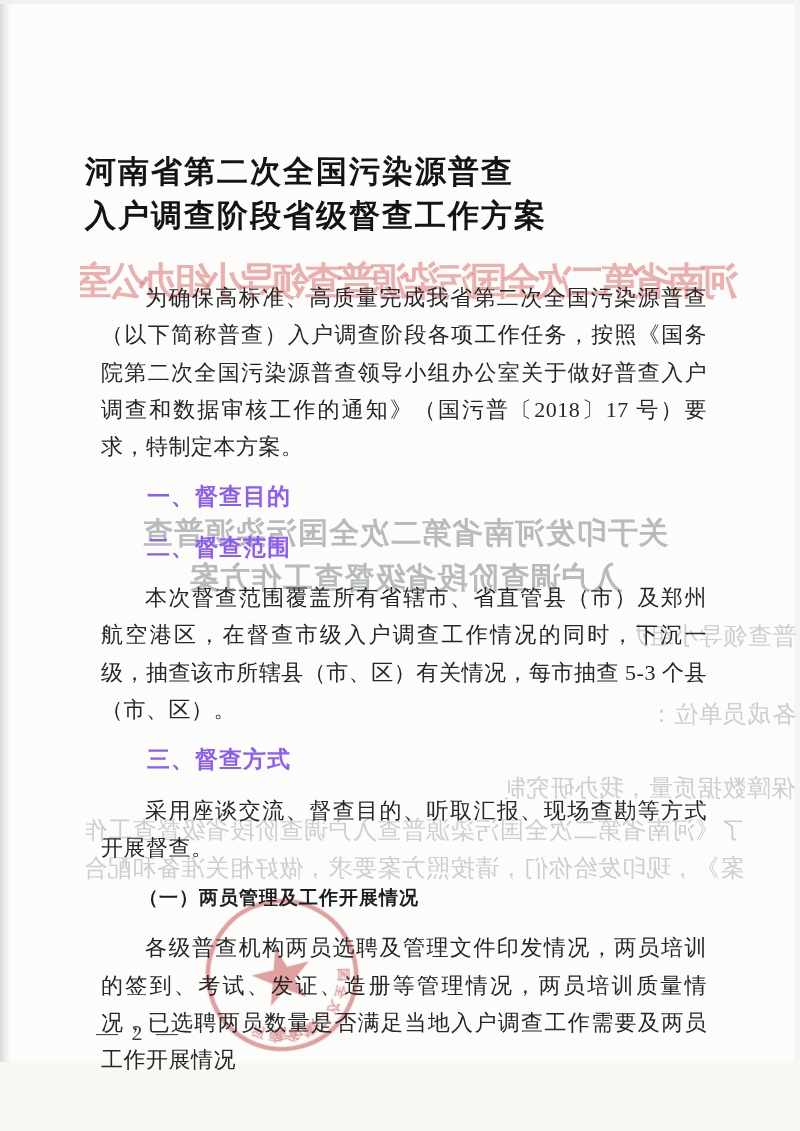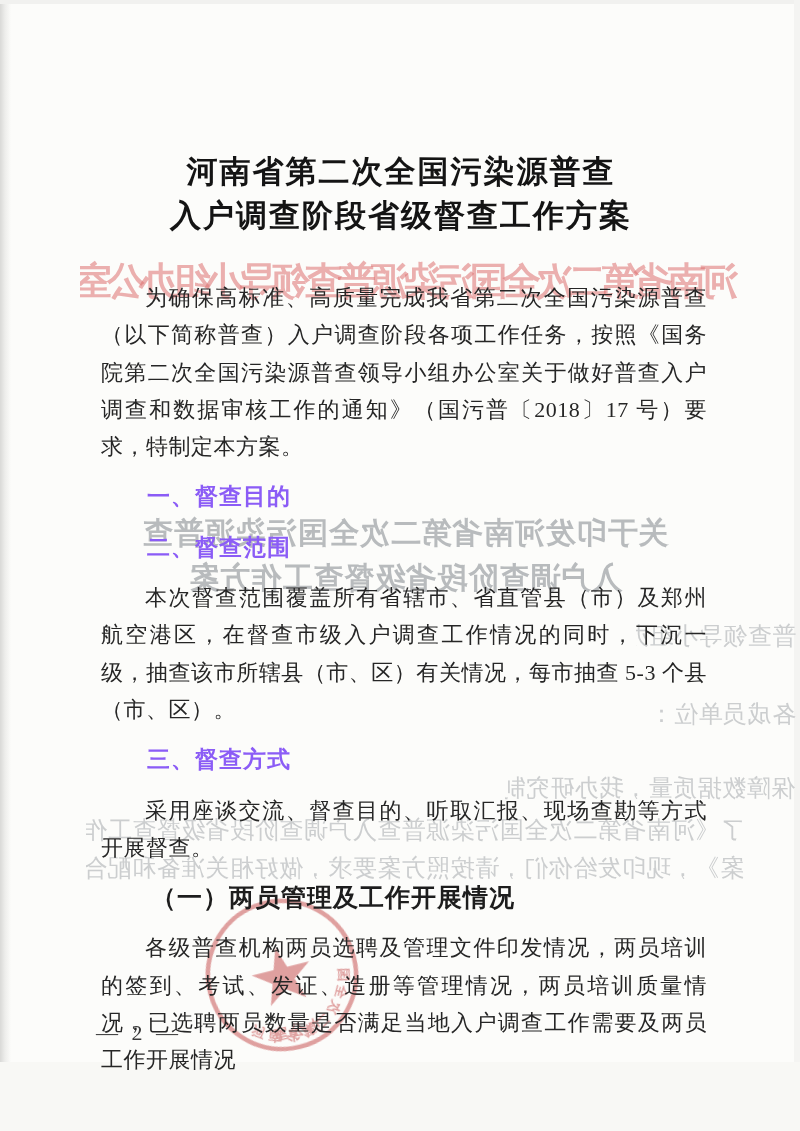--- a/index.html
+++ b/index.html
@@ -50,38 +50,38 @@
   .seal-wrap{
     position:absolute;left:192px;top:885px;width:180px;height:180px;z-index:1;
     transform:scaleX(-1) rotate(14deg);
     opacity:0.55;pointer-events:none;filter:blur(0.4px);
   }
 
   
   .content-layer{position:absolute;left:0;top:0;width:800px;height:1131px;z-index:2;}
   .doc-title{
     position:absolute;left:85px;top:150px;width:632px;
-    text-align:center;
+    text-align:left;
     font-family:"Liberation Sans","DejaVu Sans",sans-serif;
     font-weight:bold;font-size:31px;line-height:44px;letter-spacing:2px;color:#141414;
   }
   .doc-body{
     position:absolute;left:88px;top:266px;width:632px;
     font-size:22px;line-height:37.3px;letter-spacing:0.5px;
     text-align:justify;color:#262626;
   }
   .doc-body p{margin:13px;text-indent:2em;}
   .sec-heading{
     margin:0;text-indent:2.2em;
     font-family:Liberation Serif, serif;
     font-weight:bold;font-size:23px;color:#8b5cf6;letter-spacing:1px;
   }
   .sub-heading{
     margin:0;text-indent:1.5em;
-    font-weight:bold;font-size:25px;color:#1d1d1d;letter-spacing:1px;
+    font-weight:bold;font-size:19px;color:#1d1d1d;letter-spacing:1px;
   }
   .page-number{
     position:absolute;left:96px;top:1020px;
     font-size:22px;letter-spacing:4px;color:#3a3a3a;z-index:2;
   }
 </style>
 </head>
 <body>
 
 <div class="page">

